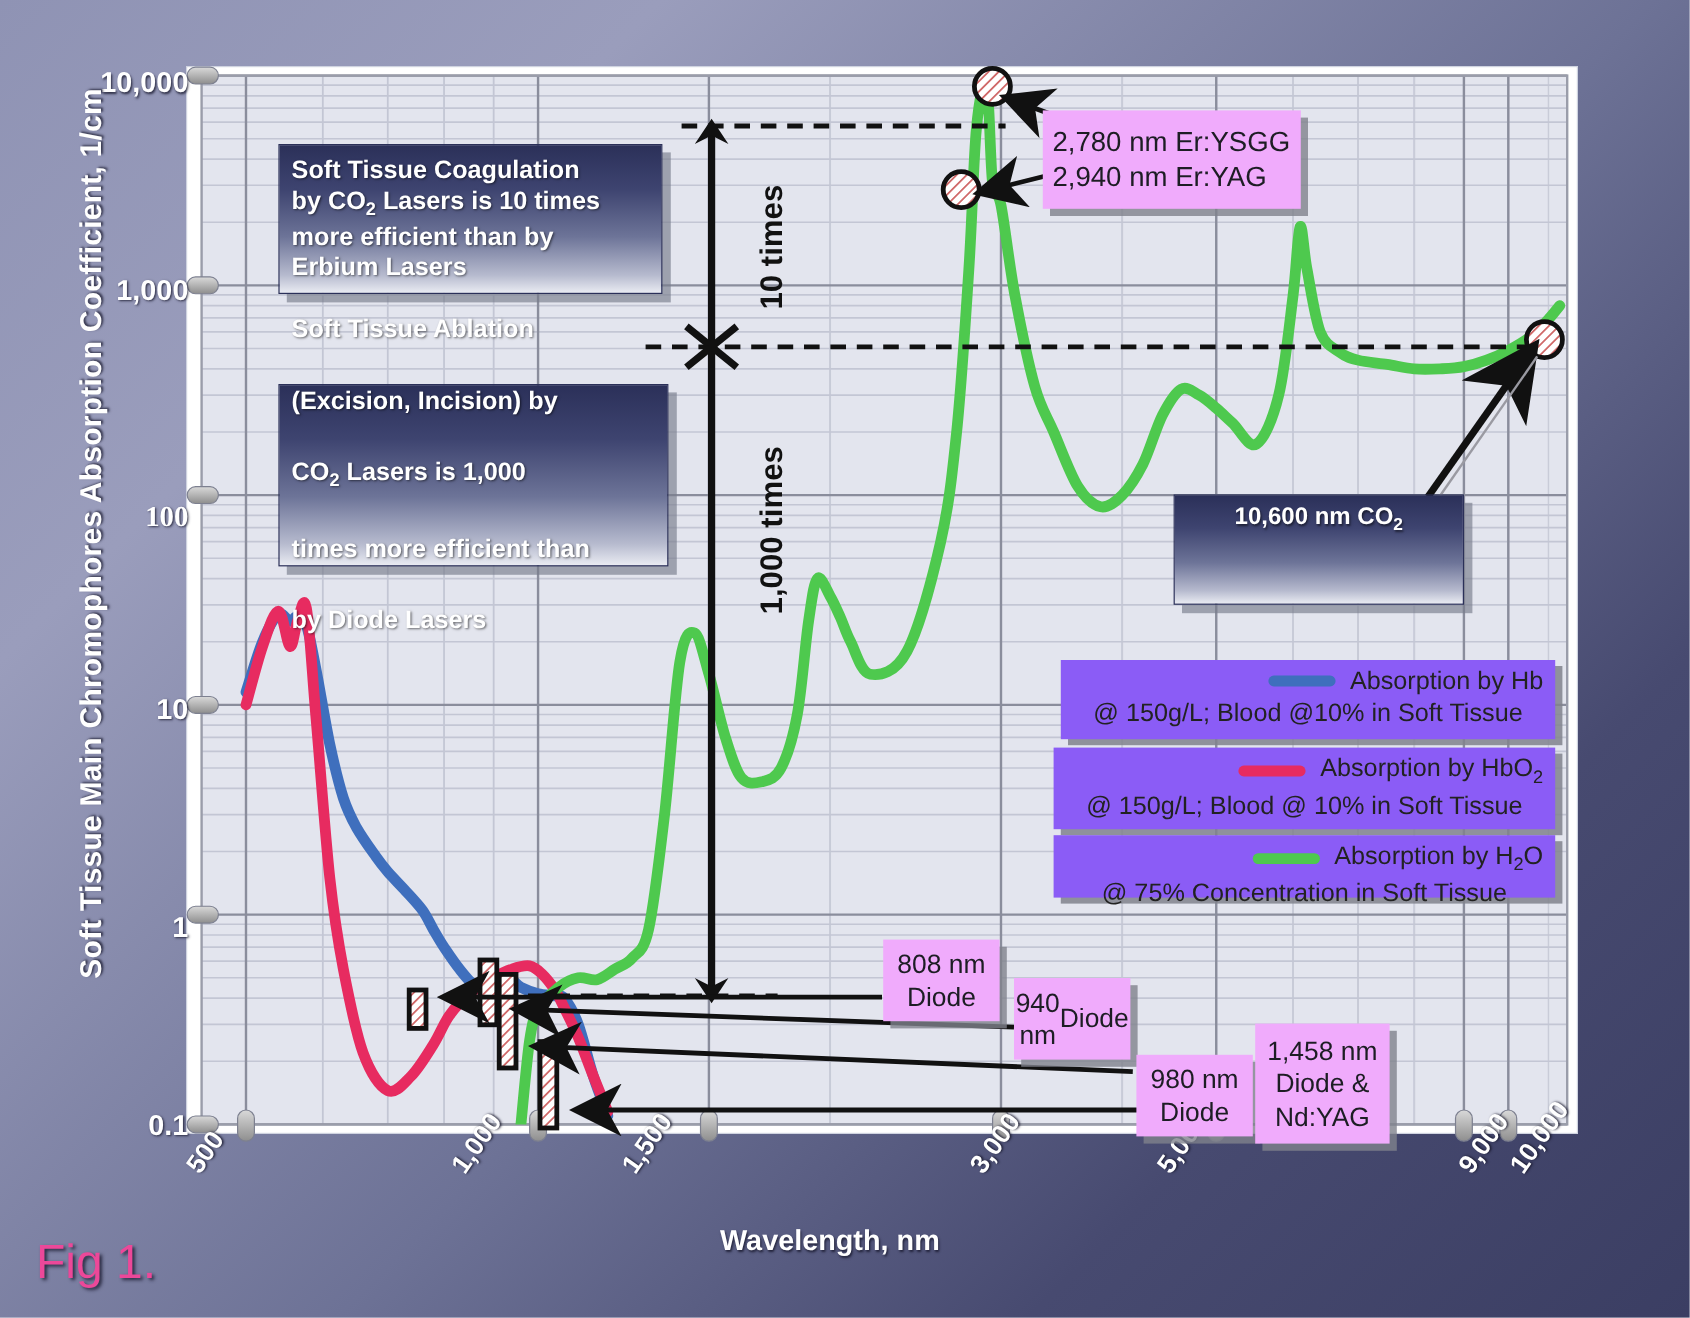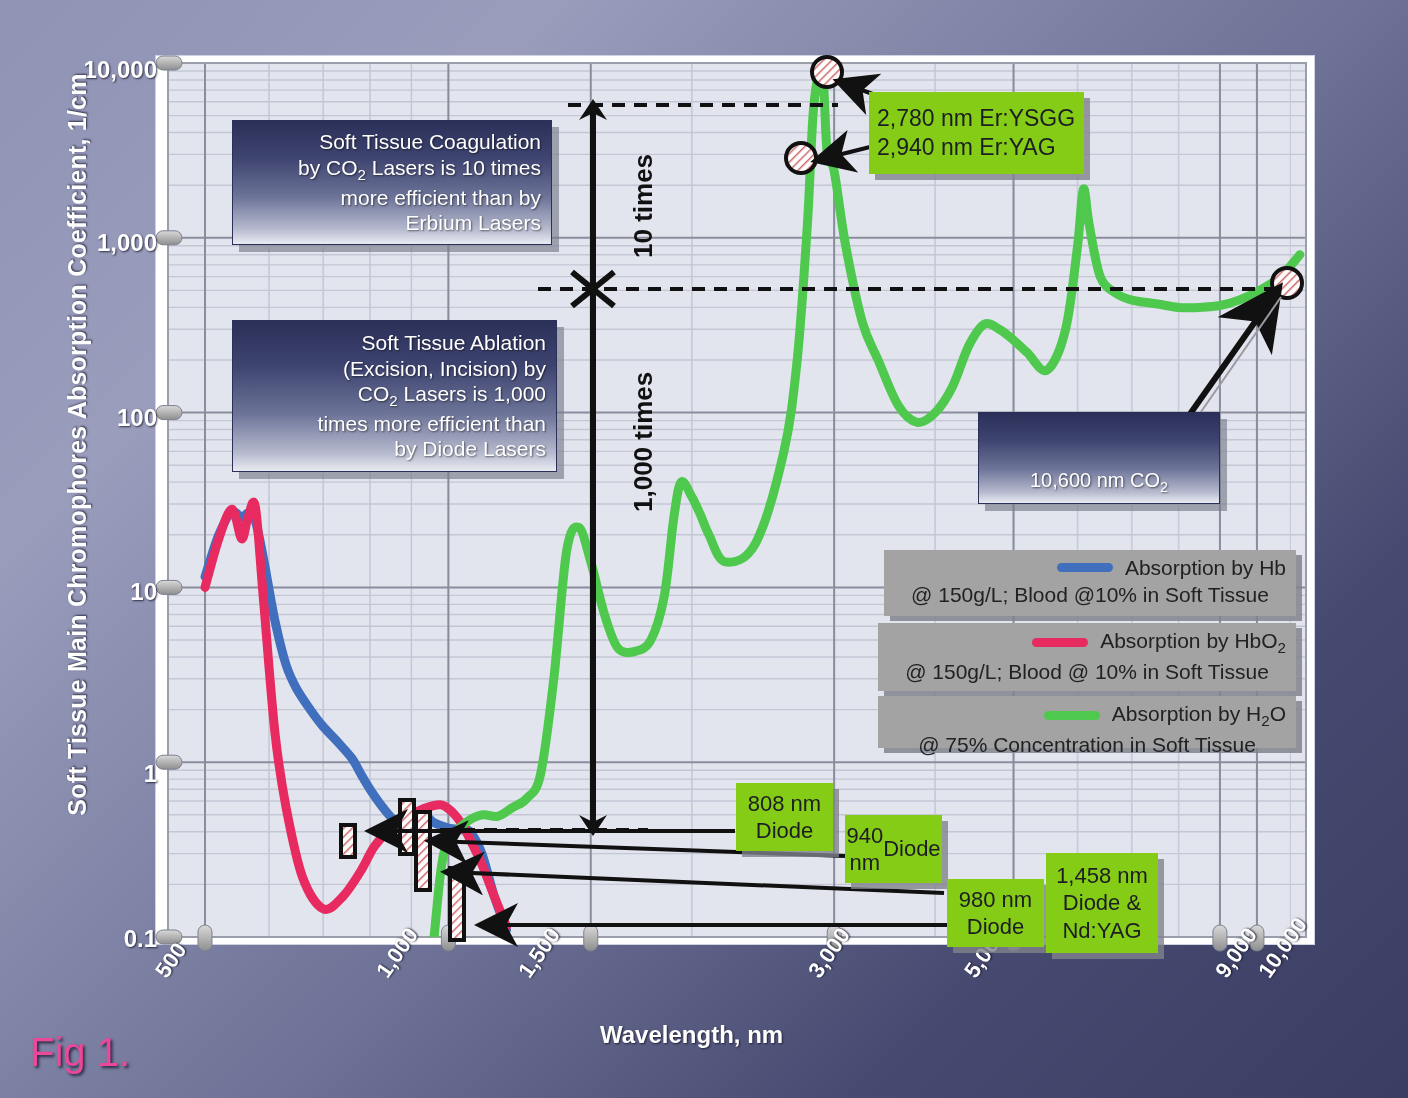--- a/index.html
+++ b/index.html
@@ -49,40 +49,40 @@
     text-shadow:1px 1px 2px rgba(20,20,40,.8);
     white-space:nowrap;
   }
   #fig-caption{
     left:30px;top:1030px;
     color:#ec4899;font-size:40px;font-weight:400;
     text-shadow:2px 2px 3px rgba(20,20,40,.8);
   }
   
   .darkbox{
-    color:#ffffff;font-weight:400;text-align:center;
+    color:#ffffff;font-weight:700;text-align:center;
     background:linear-gradient(180deg,#2b3059 0%,#3e4470 30%,#6d7498 62%,#b6bace 88%,#e9ebf2 100%);
     border:1px solid #2b3059;
     box-shadow:7px 7px 0 0 rgba(120,124,140,.65);
     line-height:1.22;
     text-shadow:1px 1px 2px rgba(0,0,0,.55);
-    display:flex;align-items:flex-end;justify-content:center;
+    display:flex;align-items:flex-start;justify-content:center;
     padding:6px 10px;box-sizing:border-box;
   }
   
   .lightbox{
-    color:#1d1d24;background:#84cc16;
+    color:#1d1d24;background:#f0abfc;
     box-shadow:6px 6px 0 0 rgba(128,130,140,.8);
     display:flex;align-items:center;justify-content:center;
     text-align:center;line-height:1.25;
     padding:4px 8px;box-sizing:border-box;
     font-size:22px;
   }
   .legendbox{
-    background:#a3a3a3;color:#222;
+    background:#8b5cf6;color:#222;
     box-shadow:6px 5px 0 0 rgba(128,130,140,.85);
     padding:4px 10px 5px 10px;box-sizing:border-box;
     font-size:21px;line-height:1.3;
   }
   .legend-row1{display:flex;align-items:center;justify-content:flex-end;gap:12px;}
   .legend-swatch{display:inline-block;width:56px;height:9px;border-radius:5px;}
   .legend-l2{text-align:center;white-space:nowrap;}
   .ttimes{
     color:#111;font-size:26px;font-weight:700;
     transform:rotate(-90deg);transform-origin:left top;
@@ -264,21 +264,21 @@
 
       <path d="M735,831 L372,831" stroke-width="4" marker-end="url(#arrHead)"></path>
       <path d="M845,856 L432,841" stroke-width="4" marker-end="url(#arrHead)"></path>
       <path d="M944,893 L448,872" stroke-width="4" marker-end="url(#arrHead)"></path>
       <path d="M1040,925 L482,925" stroke-width="4" marker-end="url(#arrHead)"></path>
     </g>
   </svg>
 
   <div class="abs ytick" style="top:56px;">10,000</div>
   <div class="abs ytick" style="top:229px;">1,000</div>
-  <div class="abs ytick" style="top:404px;">100</div>
+  <div class="abs ytick" style="top:418px;font-family:Liberation Serif, serif;">100</div>
   <div class="abs ytick" style="top:578px;">10</div>
   <div class="abs ytick" style="top:760px;">1</div>
   <div class="abs ytick" style="top:925px;">0.1</div>
 
   <div class="abs" id="y-axis-title">Soft Tissue Main Chromophores  Absorption Coefficient, 1/cm</div>
 
   <div class="abs xtick" style="left:150px;top:968px;">500</div>
   <div class="abs xtick" style="left:371px;top:968px;">1,000</div>
   <div class="abs xtick" style="left:513px;top:968px;">1,500</div>
   <div class="abs xtick" style="left:803px;top:968px;">3,000</div>
@@ -289,21 +289,21 @@
   <div class="abs" id="x-axis-title">Wavelength, nm</div>
   <div class="abs" id="fig-caption">Fig 1.</div>
 
   <div class="abs darkbox" style="left:232px;top:120px;width:320px;height:125px;font-size:21px;flex-direction:column;">
     <div>Soft Tissue Coagulation</div>
     <div>by CO<sub>2</sub> Lasers is 10 times</div>
     <div>more efficient than by</div>
     <div>Erbium Lasers</div>
   </div>
 
-  <div class="abs darkbox" style="left:232px;top:320px;width:325px;height:152px;font-size:21px;flex-direction:column;">
+  <div class="abs darkbox" style="left:232px;top:320px;width:325px;height:152px;font-size:21px;flex-direction:column;gap:34px;">
     <div>Soft Tissue Ablation</div>
     <div>(Excision, Incision) by</div>
     <div>CO<sub>2</sub> Lasers is 1,000</div>
     <div>times more efficient than</div>
     <div>by Diode Lasers</div>
   </div>
 
   <div class="abs darkbox" style="left:978px;top:412px;width:242px;height:92px;font-size:20px;">
     <div>10,600 nm CO<sub>2</sub></div>
   </div>

